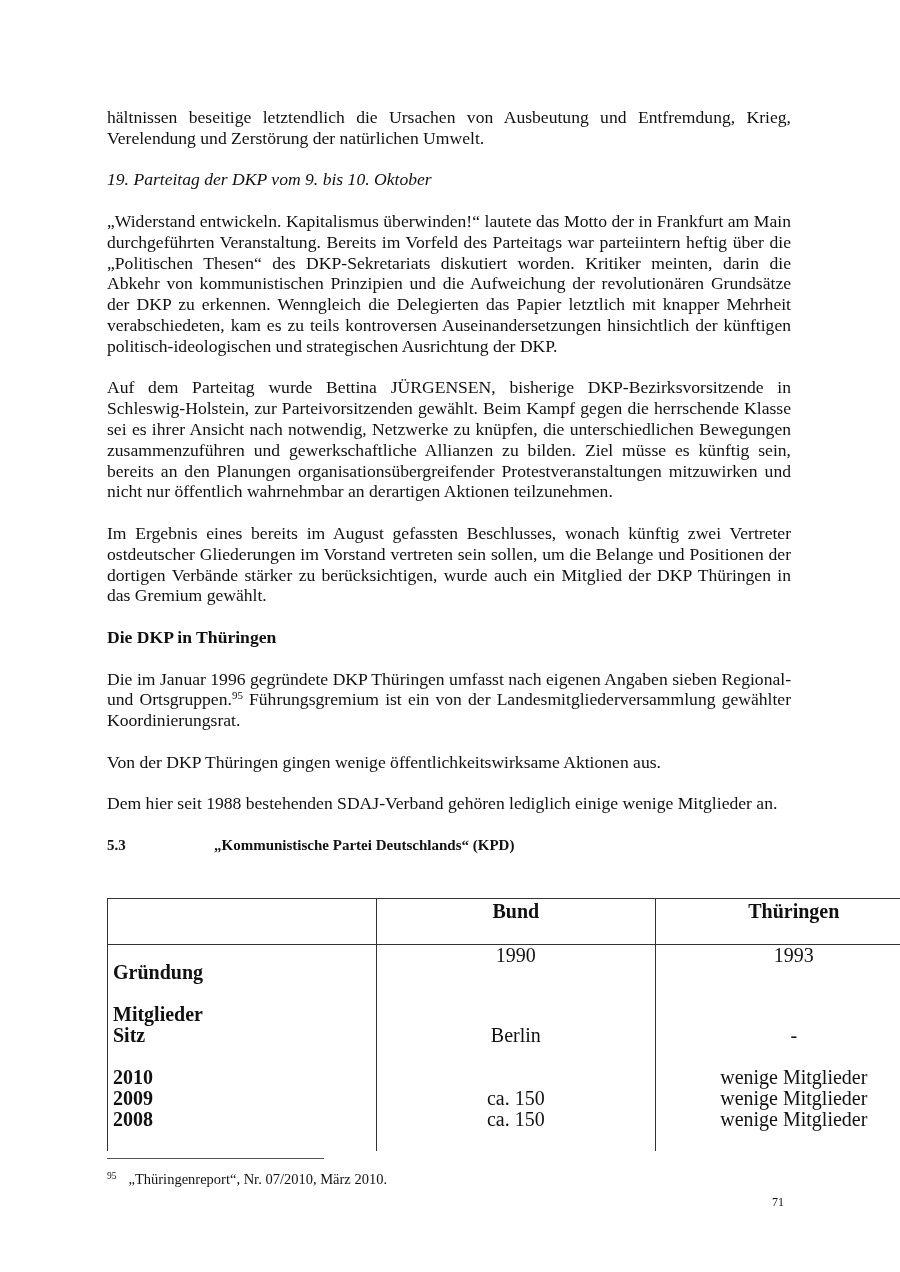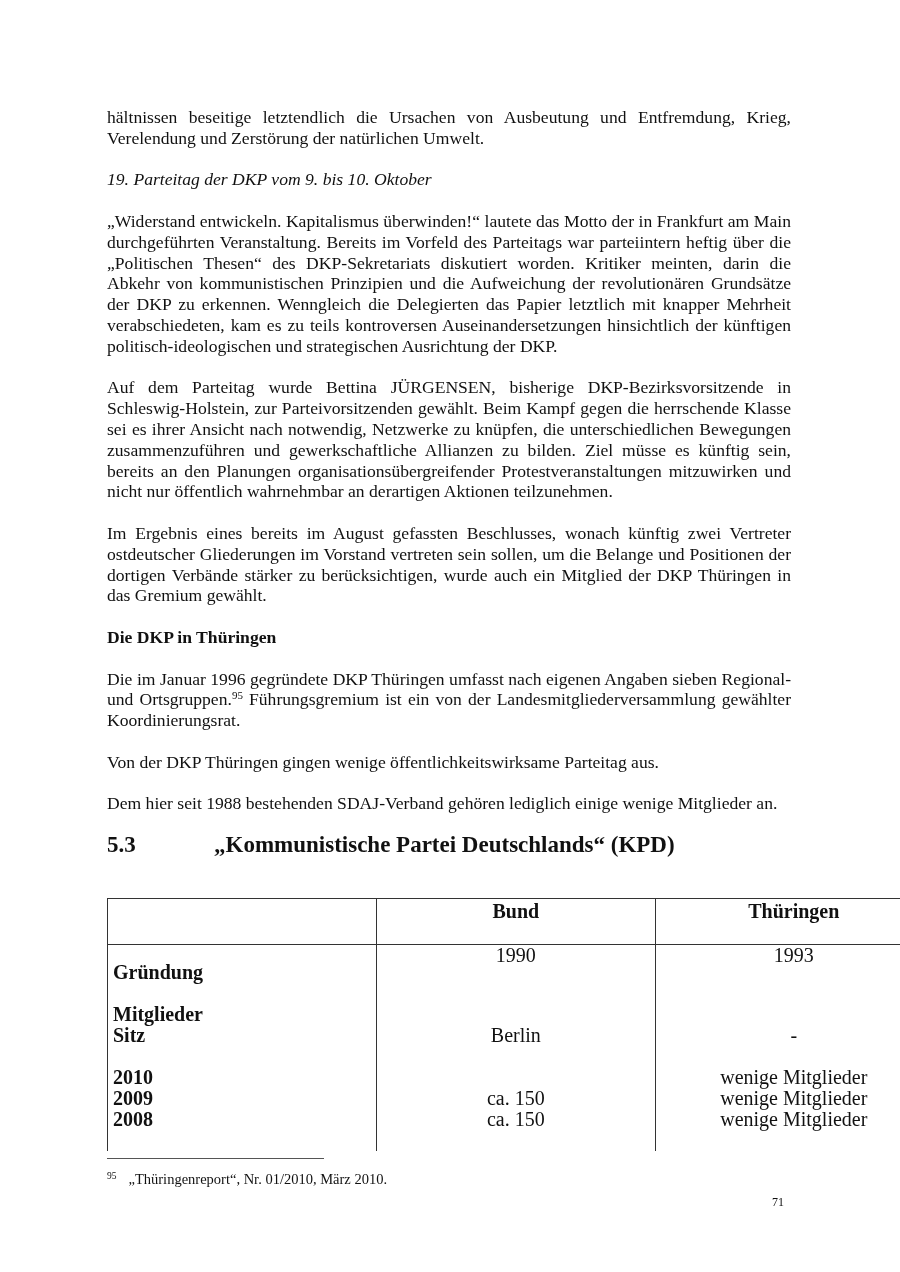--- a/index.html
+++ b/index.html
@@ -3,21 +3,21 @@
 <meta charset="utf-8">
 <style>
   html, body { margin: 0; padding: 0; background: #ffffff; }
   body { width: 900px; height: 1272px; position: relative; overflow: hidden;
          font-family: "Liberation Serif", serif; color: #111; }
   .page { position: absolute; left: 107px; top: 107px; width: 684px; }
   p { margin: 0; font-size: 17.6px; line-height: 20.8px; text-align: justify; }
   .gap { height: 20.8px; }
   .italic { font-style: italic; text-align: left; }
   .bold { font-weight: bold; text-align: left; }
-  .section { display: flex; font-weight: bold; font-size: 23px; line-height: 20.8px; }
+  .section { display: flex; font-weight: bold; font-size: 15px; line-height: 20.8px; }
   .section .num { width: 107px; }
   sup { font-size: 11px; line-height: 0; vertical-align: 6px; }
   table.kpd { position: absolute; left: 107px; top: 898px; width: 826px;
               border-collapse: collapse; font-size: 20px; line-height: 20.8px; }
   table.kpd td, table.kpd th { border-left: 1px solid #333; border-right: 1px solid #333; padding: 0; vertical-align: top; }
   table.kpd tr.head th { border-top: 1px solid #333; border-bottom: 1px solid #333; height: 43px; font-weight: bold; text-align: center; padding-top: 2px; }
   table.kpd col.c1 { width: 226px; } table.kpd col.c2 { width: 234px; } table.kpd col.c3 { width: 233px; }
   .rowlbl { font-weight: bold; padding-left: 5px !important; }
   .center { text-align: center; }
   table.kpd tr.body td { padding-top: 0; padding-bottom: 0; }
@@ -37,21 +37,21 @@
   <p>„Widerstand entwickeln. Kapitalismus überwinden!“ lautete das Motto der in Frankfurt am Main durchgeführten Veranstaltung. Bereits im Vorfeld des Parteitags war parteiintern heftig über die „Politischen Thesen“ des DKP-Sekretariats diskutiert worden. Kritiker meinten, darin die Abkehr von kommunistischen Prinzipien und die Aufweichung der revolutionären Grundsätze der DKP zu erkennen. Wenngleich die Delegierten das Papier letztlich mit knapper Mehrheit verabschiedeten, kam es zu teils kontroversen Auseinandersetzungen hinsichtlich der künftigen politisch-ideologischen und strategischen Ausrichtung der DKP.</p>
   <div class="gap"></div>
   <p>Auf dem Parteitag wurde Bettina JÜRGENSEN, bisherige DKP-Bezirksvorsitzende in Schleswig-Holstein, zur Parteivorsitzenden gewählt. Beim Kampf gegen die herrschende Klasse sei es ihrer Ansicht nach notwendig, Netzwerke zu knüpfen, die unterschiedlichen Bewegungen zusammenzuführen und gewerkschaftliche Allianzen zu bilden. Ziel müsse es künftig sein, bereits an den Planungen organisationsübergreifender Protestveranstaltungen mitzuwirken und nicht nur öffentlich wahrnehmbar an derartigen Aktionen teilzunehmen.</p>
   <div class="gap"></div>
   <p>Im Ergebnis eines bereits im August gefassten Beschlusses, wonach künftig zwei Vertreter ostdeutscher Gliederungen im Vorstand vertreten sein sollen, um die Belange und Positionen der dortigen Verbände stärker zu berücksichtigen, wurde auch ein Mitglied der DKP Thüringen in das Gremium gewählt.</p>
   <div class="gap"></div>
   <p class="bold">Die DKP in Thüringen</p>
   <div class="gap"></div>
   <p><span>Die im Januar 1996 gegründete DKP Thüringen umfasst nach eigenen Angaben sieben Regional- und Ortsgruppen.</span><sup>95</sup><span> Führungsgremium ist ein von der Landesmitgliederversammlung gewählter Koordinierungsrat.</span></p>
   <div class="gap"></div>
-  <p>Von der DKP Thüringen gingen wenige öffentlichkeitswirksame Parteitag aus.</p>
+  <p>Von der DKP Thüringen gingen wenige öffentlichkeitswirksame Aktionen aus.</p>
   <div class="gap"></div>
   <p>Dem hier seit 1988 bestehenden SDAJ-Verband gehören lediglich einige wenige Mitglieder an.</p>
   <div class="gap"></div>
   <div class="section">
     <span class="num">5.3</span>
     <span>„Kommunistische Partei Deutschlands“ (KPD)</span>
   </div>
 </div>
 
 <table class="kpd">
@@ -94,16 +94,16 @@
   <tr class="body">
     <td class="rowlbl" style="height:42px;">2008</td>
     <td class="center">ca. 150</td>
     <td class="center">wenige Mitglieder</td>
   </tr>
 </tbody>
   </table>
 
 <div class="footrule"></div>
 <div class="footnote">
-  <span class="fnnum">95</span><span>„Thüringenreport“, Nr. 01/2010, März 2010.</span>
+  <span class="fnnum">95</span><span>„Thüringenreport“, Nr. 07/2010, März 2010.</span>
 </div>
 
 <div class="pagenum">71</div>
 
 </body></html>

